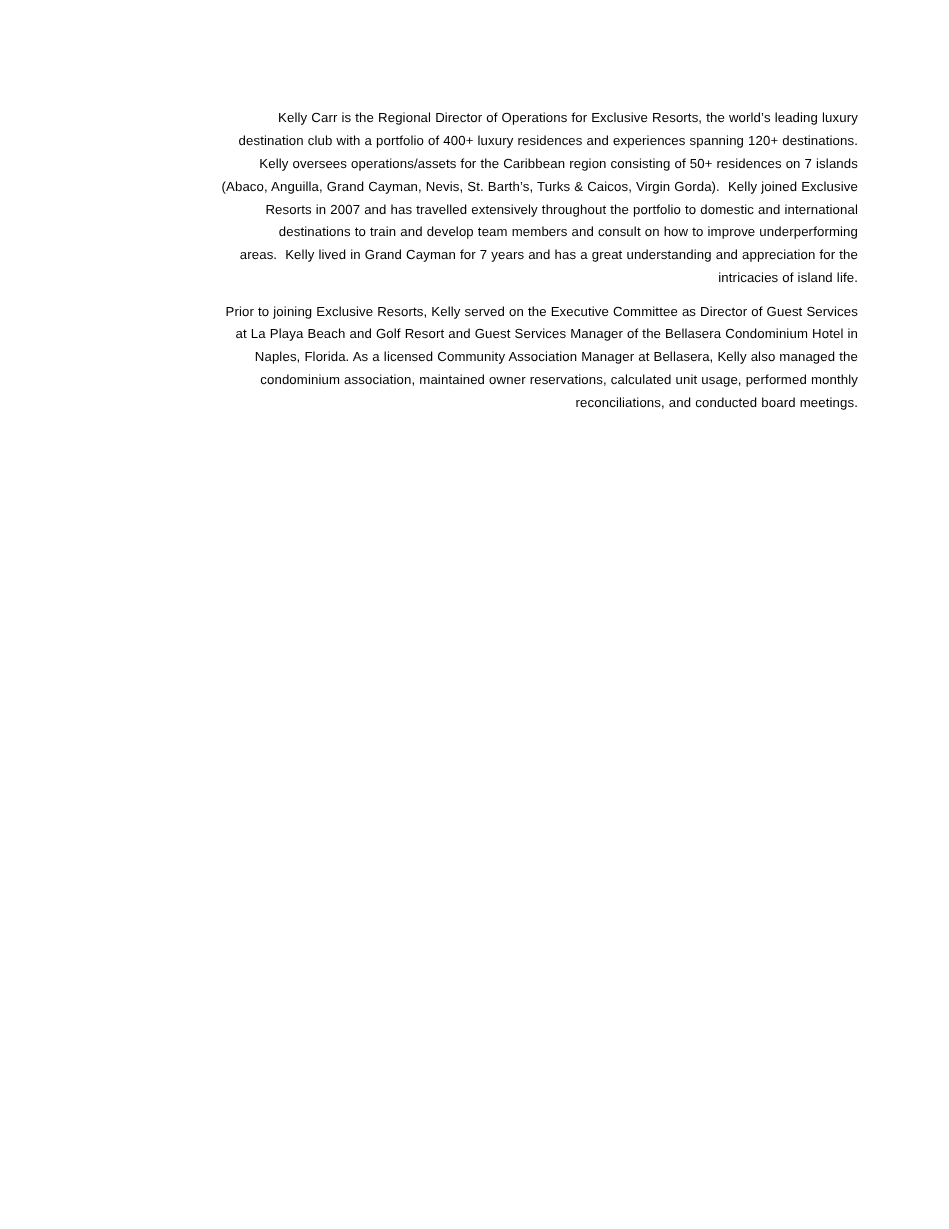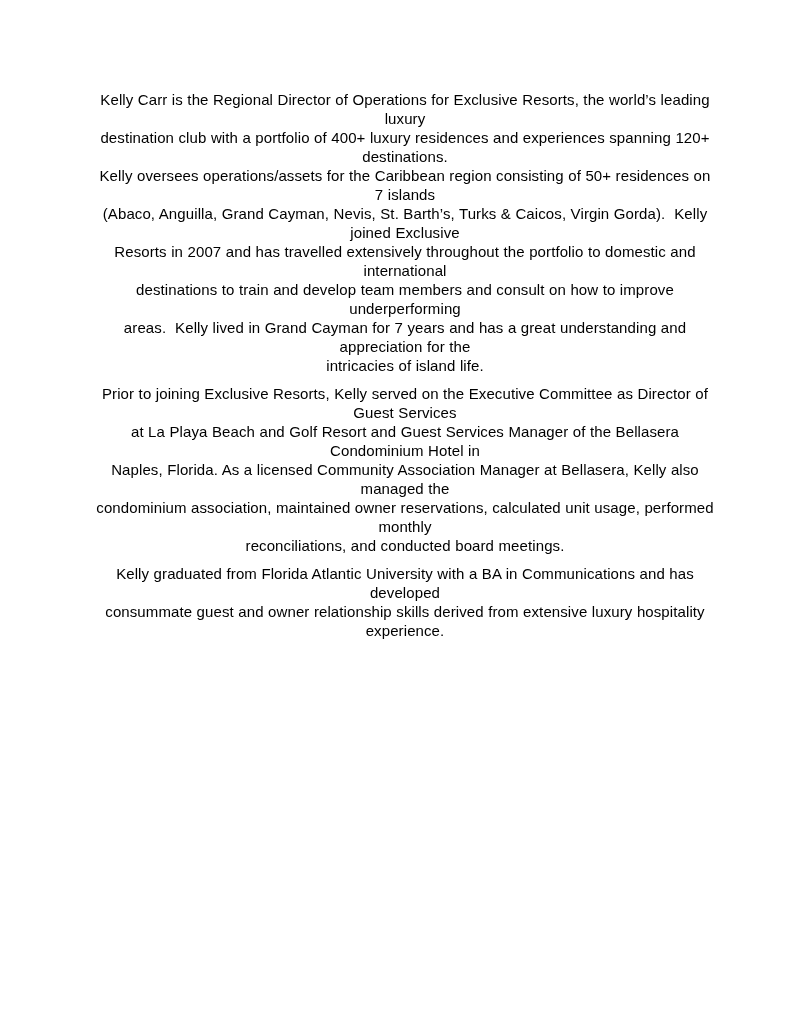--- a/index.html
+++ b/index.html
@@ -18,43 +18,41 @@
     width: 791px;
     height: 1024px;
     padding: 90px 95px 0 95px;
     background: #ffffff;
   }
   .doc-body {
     width: 620px;
   }
   .para {
     margin: 0 0 9px 0;
-    font-size: 15px;
+    font-size: 11px;
     line-height: 19px;
     color: #000000;
     white-space: pre-wrap;      
     word-spacing: 0.2px;
     letter-spacing: 0.1px;
-    text-align: center;
+    text-align: right;
   }
 </style>
 </head>
 <body>
 
 <div class="doc-page" style="background: rgb(255, 255, 255); color: rgb(0, 0, 0);">
   <div class="doc-body">
     <p class="para">Kelly Carr is the Regional Director of Operations for Exclusive Resorts, the world’s leading luxury
 destination club with a portfolio of 400+ luxury residences and experiences spanning 120+ destinations.
 Kelly oversees operations/assets for the Caribbean region consisting of 50+ residences on 7 islands
 (Abaco, Anguilla, Grand Cayman, Nevis, St. Barth’s, Turks &amp; Caicos, Virgin Gorda).  Kelly joined Exclusive
 Resorts in 2007 and has travelled extensively throughout the portfolio to domestic and international
 destinations to train and develop team members and consult on how to improve underperforming
 areas.  Kelly lived in Grand Cayman for 7 years and has a great understanding and appreciation for the
 intricacies of island life.</p>
     <p class="para">Prior to joining Exclusive Resorts, Kelly served on the Executive Committee as Director of Guest Services
 at La Playa Beach and Golf Resort and Guest Services Manager of the Bellasera Condominium Hotel in
 Naples, Florida. As a licensed Community Association Manager at Bellasera, Kelly also managed the
 condominium association, maintained owner reservations, calculated unit usage, performed monthly
 reconciliations, and conducted board meetings.</p>
-    <p class="para">Kelly graduated from Florida Atlantic University with a BA in Communications and has developed
-consummate guest and owner relationship skills derived from extensive luxury hospitality experience.</p>
   </div>
 </div>
 
 </body></html>

